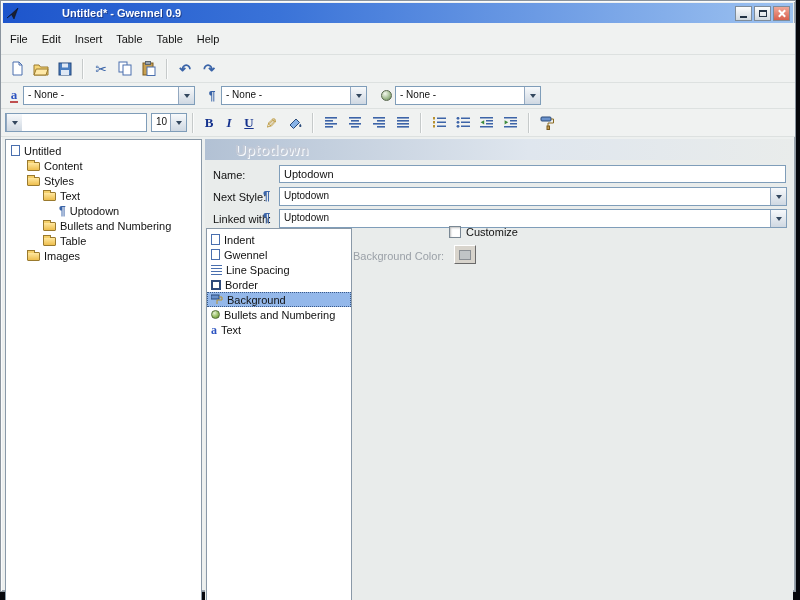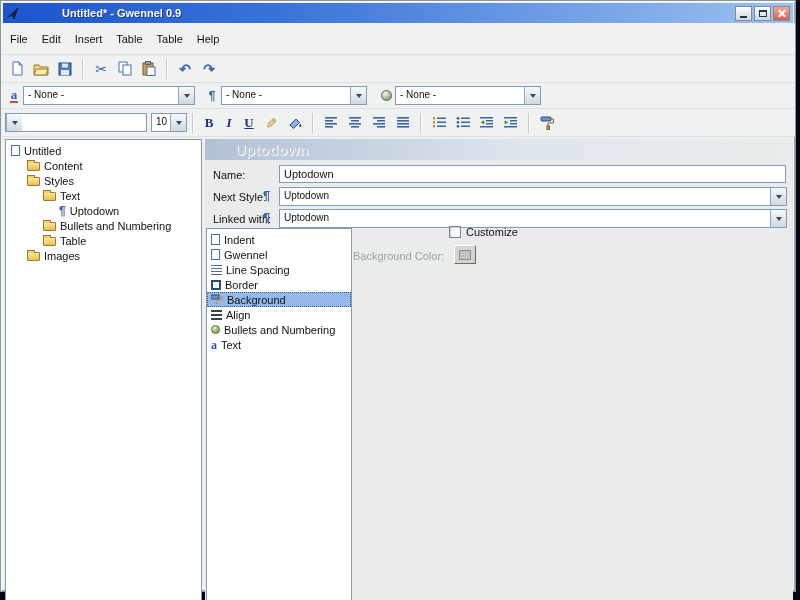--- a/index.html
+++ b/index.html
@@ -445,24 +445,20 @@
           <span>Border</span>
         </div>
         <div class="cat-row selected">
           <svg class="ci" width="12" height="12" viewBox="0 0 12 12">
               <rect x="0" y="1" width="8" height="4" fill="#6a92cc" stroke="#2a4a7a"></rect>
               <path d="M8 3h3v3H6v4" fill="none" stroke="#b8912f"></path>
             </svg>
           <span>Background</span>
         </div>
         <div class="cat-row">
-          <span class="ci ci-align"></span>
-          <span>Align</span>
-        </div>
-        <div class="cat-row">
           <span class="ci ci-bullet"></span>
           <span>Bullets and Numbering</span>
         </div>
         <div class="cat-row">
           <span class="ci ci-text"></span>
           <span>Text</span>
         </div>
       </div>
 
       <div class="customize-row">

